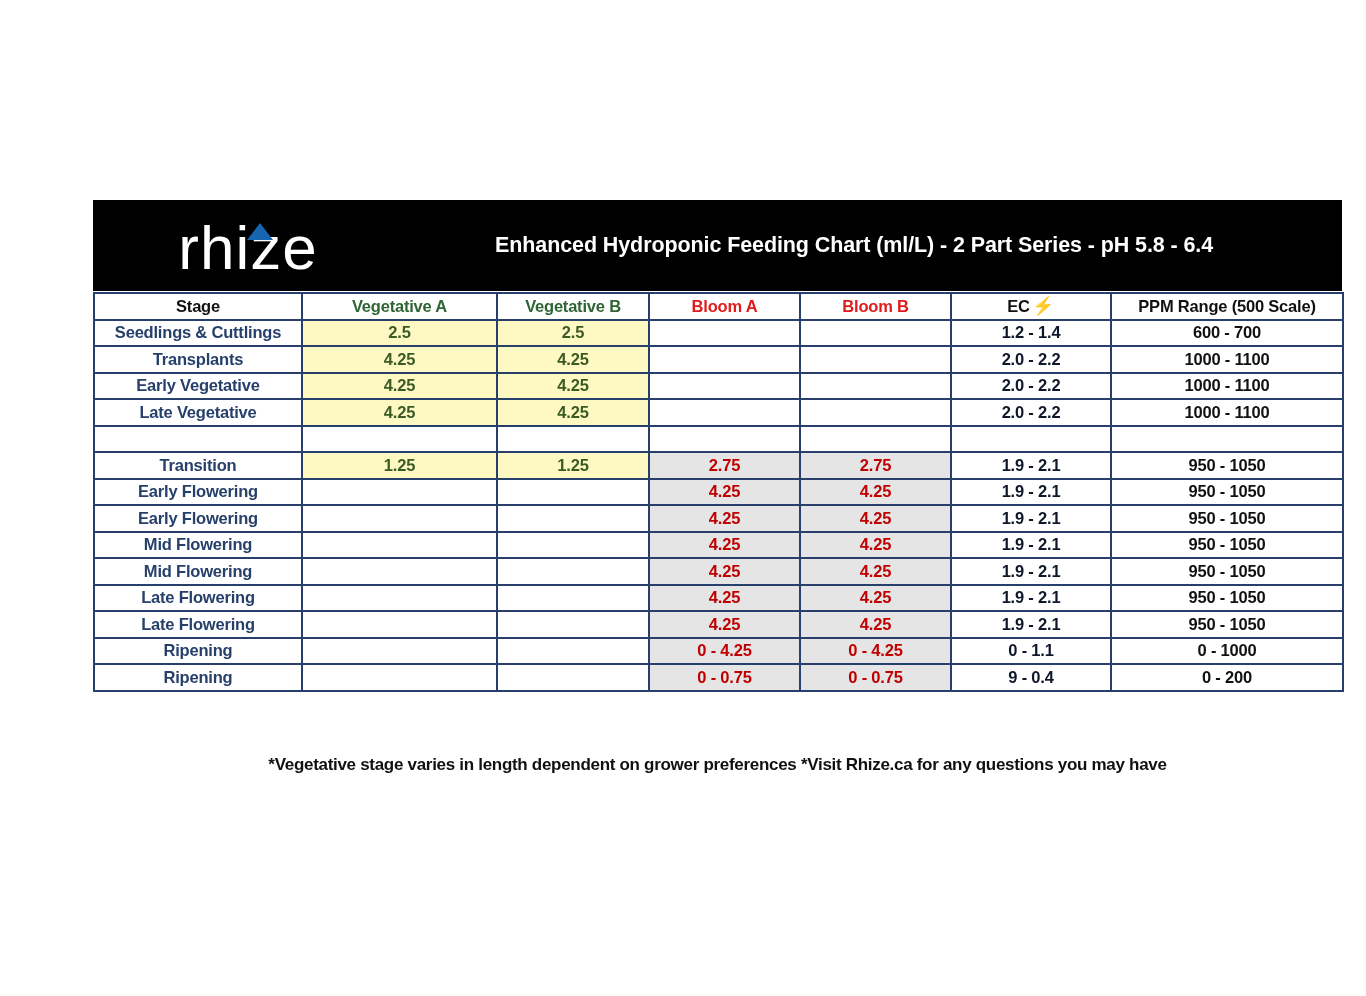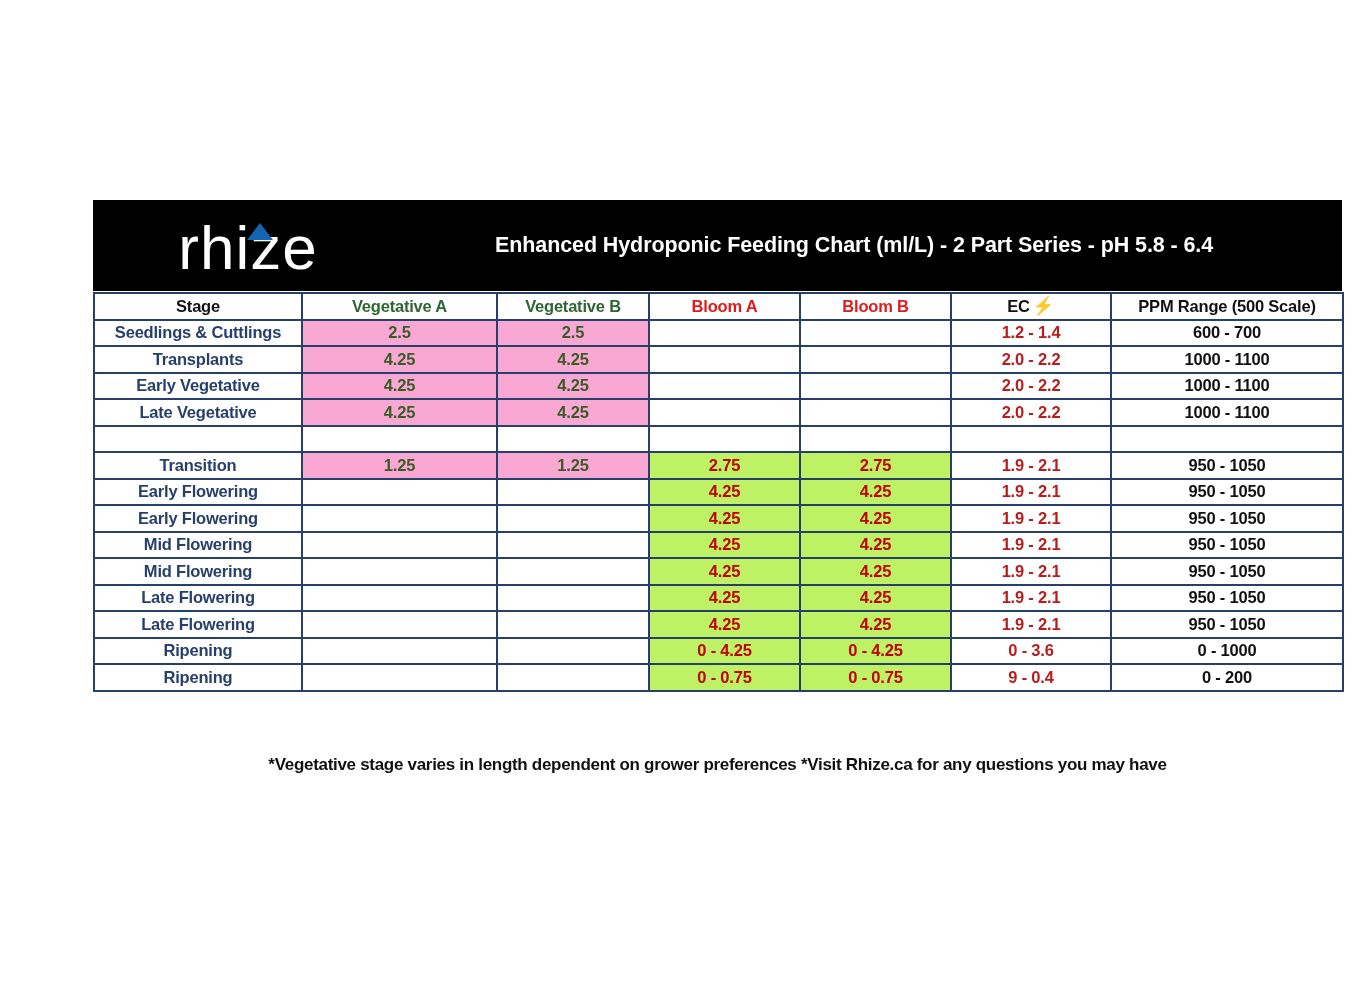--- a/index.html
+++ b/index.html
@@ -145,32 +145,32 @@
   }
 
   
   td.stage {
     text-align: left;
     color: #27406b;
     padding-left: 5px;
   }
 
   td.green {
-    background: #f9a8d4;
+    background: #fef9c3;
     color: #3a5a26;
   }
 
   td.pink {
-    background: #bef264;
+    background: #e5e5e5;
     color: #c00000;
     margin-top: 20px;
   }
 
   td.ec {
-    color: #b91c1c;
+    color: #0f172a;
   }
 
   td.ppm {
     color: #111111;
     margin-left: 12px;
   }
 
   td.blank {
     background: #ffffff;
   }
@@ -338,21 +338,21 @@
             <td class="pink">4.25</td>
             <td class="ec">1.9 - 2.1</td>
             <td class="ppm">950 - 1050</td>
           </tr>
           <tr>
             <td class="stage">Ripening</td>
             <td class="blank"></td>
             <td class="blank"></td>
             <td class="pink">0 - 4.25</td>
             <td class="pink">0 - 4.25</td>
-            <td class="ec">0 - 3.6</td>
+            <td class="ec">0 - 1.1</td>
             <td class="ppm">0 - 1000</td>
           </tr>
           <tr>
             <td class="stage">Ripening</td>
             <td class="blank"></td>
             <td class="blank"></td>
             <td class="pink">0 - 0.75</td>
             <td class="pink">0 - 0.75</td>
             <td class="ec">9 - 0.4</td>
             <td class="ppm">0 - 200</td>

